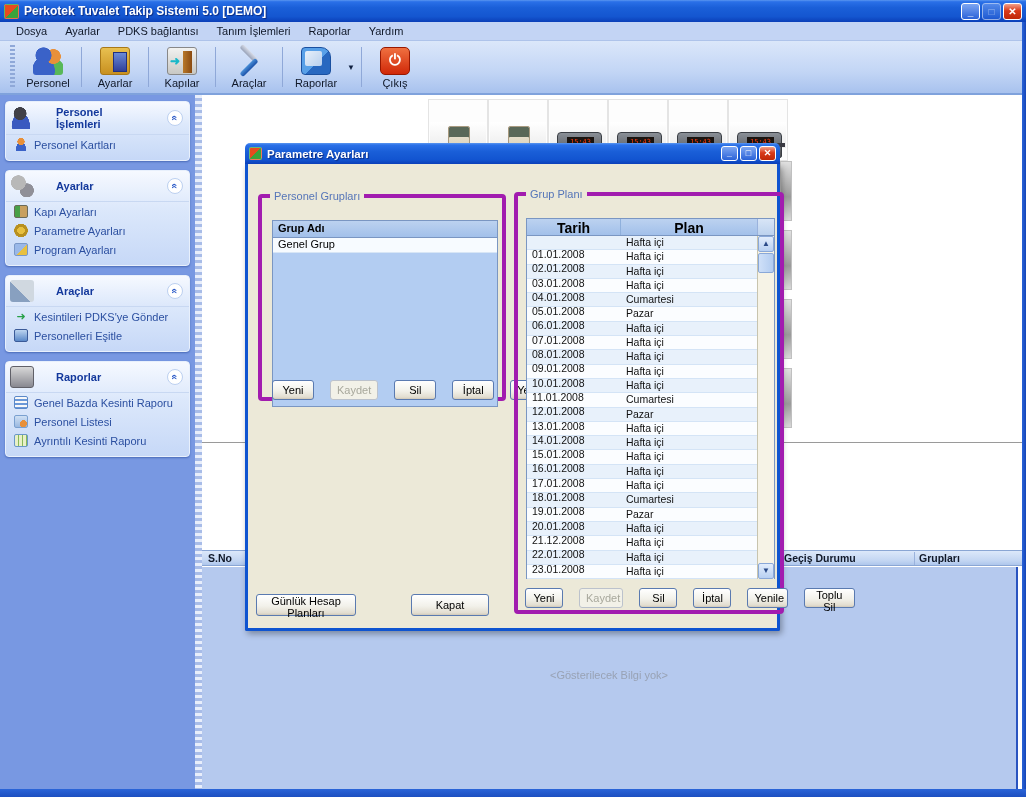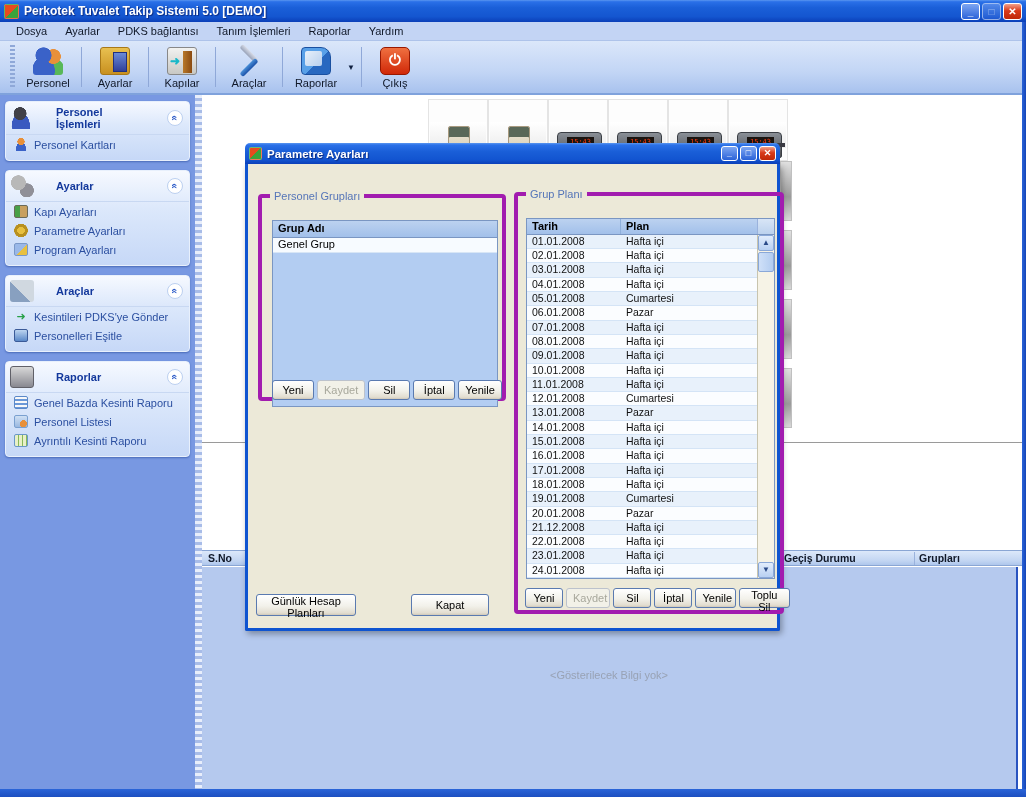--- a/index.html
+++ b/index.html
@@ -150,45 +150,45 @@
   .groupbox { position:absolute; border:4px solid #a21caf; border-radius:4px; }
   .gb-label { position:absolute; top:-8px; left:8px; background:#ece9d8; padding:0 4px; font-size:11px; color:#5575b8; }
   .gb-left { left:10px; top:30px; width:248px; height:207px; }
   .gb-right { left:266px; top:28px; width:270px; height:422px; }
 
   .glist { position:absolute; left:10px; top:22px; width:226px; height:187px; border:1px solid #7a96c2; background:#b3cdf2; }
   .glist-header { height:17px; background:linear-gradient(180deg,#bcd2f0,#a2c0ea); border-bottom:1px solid #7a96c2;
     font-size:11px; font-weight:bold; color:#000; padding:1px 5px; }
   .glist-row { height:15px; background:#f7fbff; border-bottom:1px solid #d8e6f6; font-size:11px; color:#000; padding:0 5px; }
 
-  .btn-row { position:absolute; display:flex; gap:3px; }
+  .btn-row { position:absolute; display:flex; gap:16px; }
   .btn-row-left { left:10px; top:182px; }
   .btn-row-right { left:7px; top:392px; }
   .xpbtn { font-family:"Liberation Sans", sans-serif; font-size:11px; color:#000; height:20px; padding:0 6px;
     min-width:42px; border:1px solid #5a7ab0; border-radius:3px;
     background:linear-gradient(180deg,#ffffff 0%,#f2f1ea 55%,#e2ddd0 90%,#d0c8b8 100%); cursor:pointer; }
   .xpbtn.disabled { color:#a8a89c; border-color:#bcc2cc; background:#f2f1e8; }
   .footer-btn { position:absolute; }
   .btn-gunluk { left:8px; top:430px; width:100px; height:22px; }
   .btn-kapat { left:163px; top:430px; width:78px; height:22px; }
 
   
   .plan-table { position:absolute; left:8px; top:22px; width:249px; height:361px; border:1px solid #7a96c2;
     background:#fff; display:flex; flex-direction:column; }
   .plan-header { height:17px; background:linear-gradient(180deg,#bcd2f0,#a2c0ea); border-bottom:1px solid #7a96c2;
-    display:flex; font-size:11px; font-weight:bold; color:#000; }
+    display:flex; font-size:14px; font-weight:bold; color:#000;text-align:center; }
   .plan-header .c1 { width:94px; padding:1px 5px; border-right:1px solid #8fb0dc; }
   .plan-header .c2 { flex:1; padding:1px 5px; }
   .plan-header .c-scroll-cap { width:17px; background:linear-gradient(180deg,#d8e5f6,#bcd2ee); border-left:1px solid #9ab2dc; }
   .plan-body { flex:1; display:flex; }
   .plan-rows { flex:1; overflow:hidden; }
   .trow { height:14.3px; display:flex; font-size:10.5px; color:#101010; border-bottom:1px solid #d4e4f6; }
   .trow.odd { background:#e8f1fb; }
   .trow.even { background:#fbfdff; }
-  .trow .c1 { width:94px; padding:0 5px; }
+  .trow .c1 { width:94px; padding:12px 5px; }
   .trow .c2 { flex:1; padding:0 5px; }
   .vscroll { width:17px; background:#f6f3e6; border-left:1px solid #c8c4ae; position:relative; }
   .vs-arrow { position:absolute; left:0; width:16px; height:16px; border:1px solid #8aa8d8; border-radius:2px;
     background:linear-gradient(180deg,#e2edfc,#b8d0f2); color:#2a4a88; font-size:8px; text-align:center; line-height:14px; }
   .vs-up { top:0; } .vs-down { bottom:0; }
   .vs-thumb { position:absolute; left:0; top:17px; width:16px; height:20px; border:1px solid #8aa8d8; border-radius:2px;
     background:linear-gradient(90deg,#cfe0f8,#b2ccf0); }
 </style>
 </head>
 <body>

